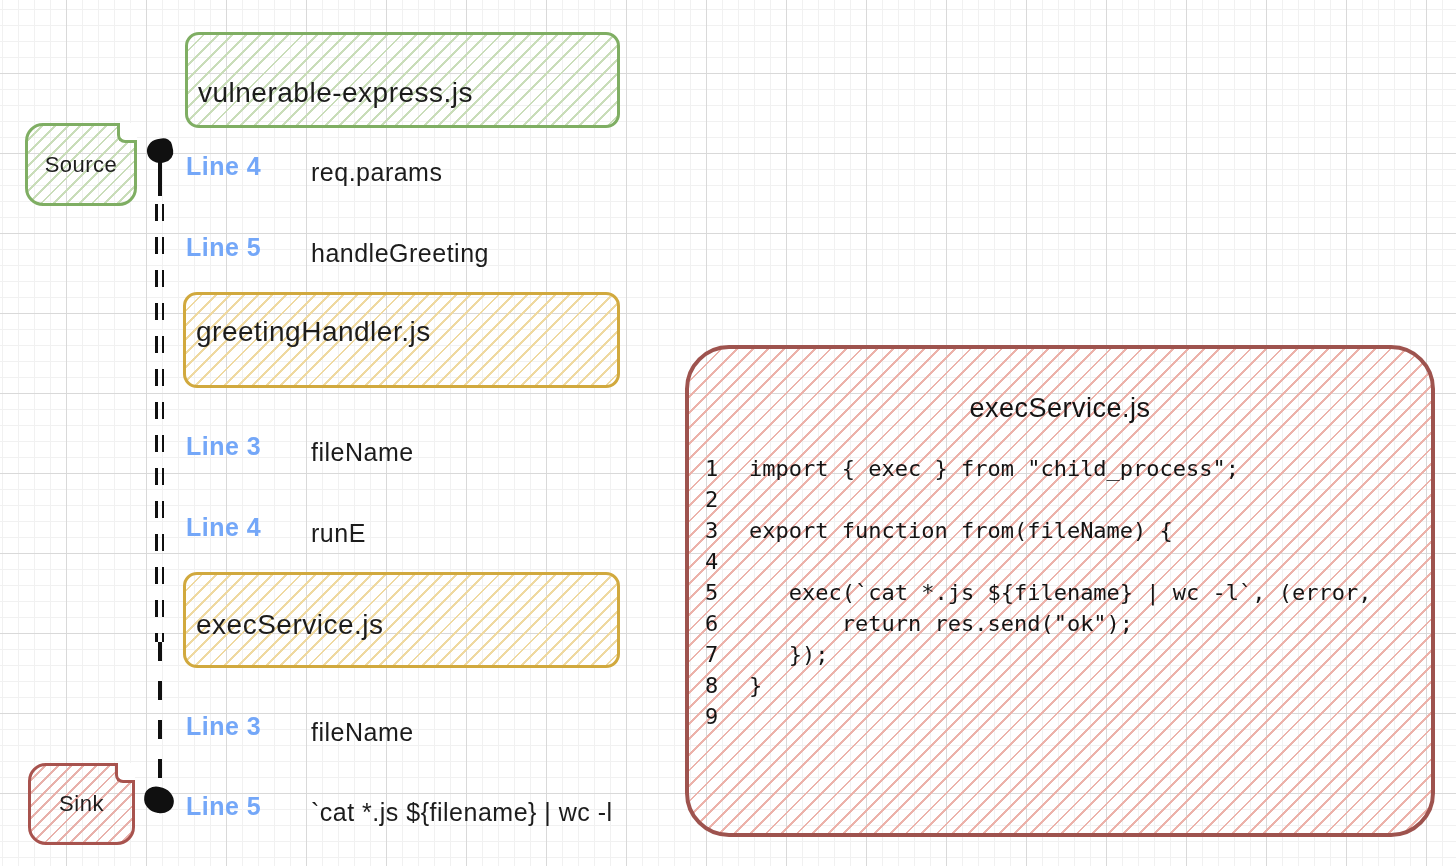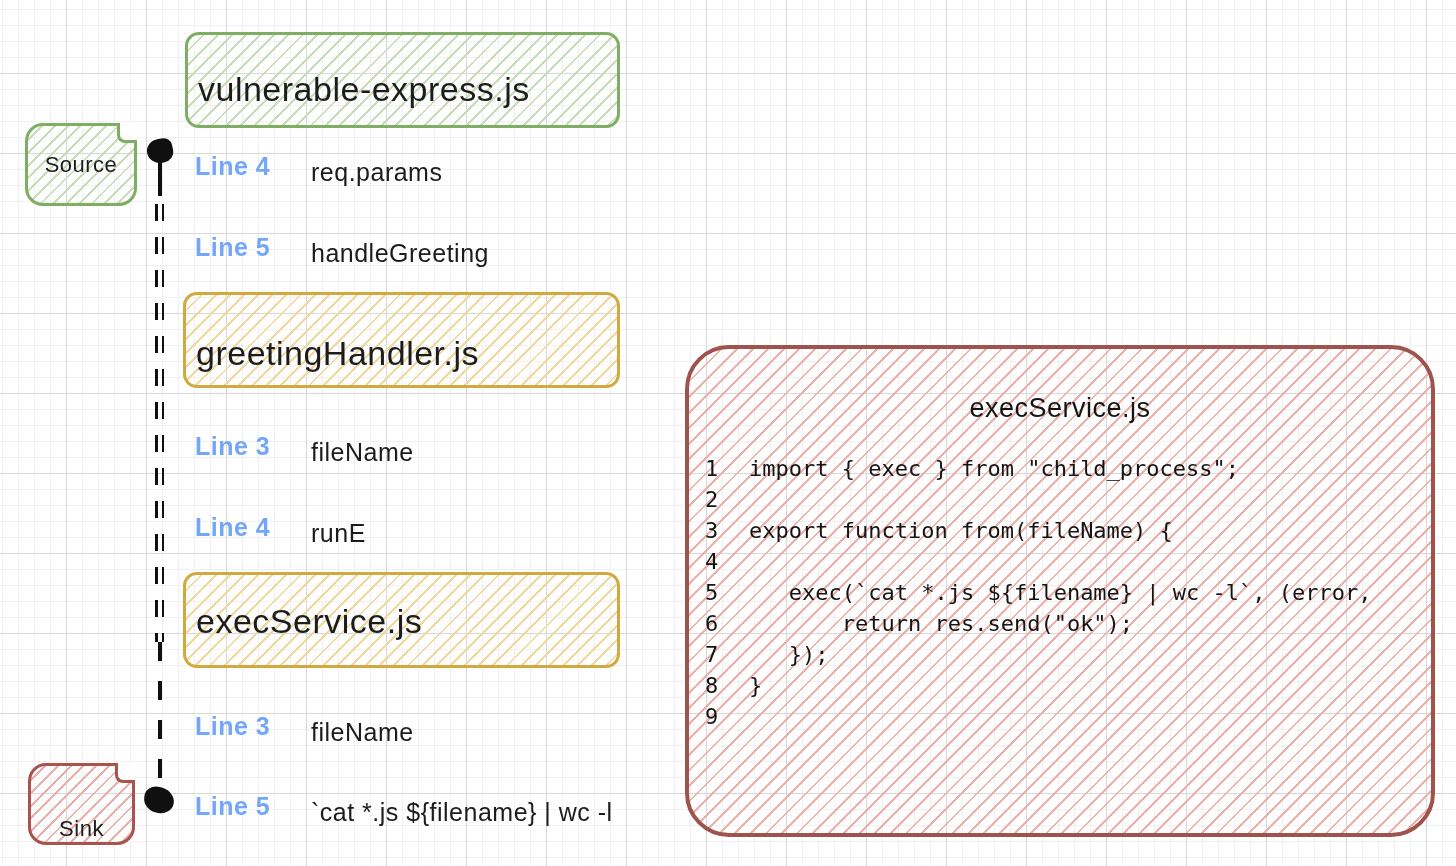--- a/index.html
+++ b/index.html
@@ -15,21 +15,21 @@
     background-size:80px 80px,80px 80px,16px 16px,16px 16px;
     background-position:66px 73px,66px 73px,2px 9px,2px 9px;
   }
   .abs{position:absolute;}
   .hand{font-family:"Liberation Sans",sans-serif;letter-spacing:.5px;}
 
   
   .filebox{
     border-radius:14px;display:flex;align-items:flex-end;
     padding:0 0 16px 10px;box-sizing:border-box;
-    font-size:34px;font-weight:500;overflow:hidden;
+    font-size:28px;font-weight:500;overflow:hidden;
   }
   .filebox.green{
     border:3px solid #7fae63;
     background-image:repeating-linear-gradient(135deg,#c9ddb9 0 2px,transparent 2px 10px);
   }
   .filebox.yellow{
     border:3px solid #d1a93e;
     background-image:repeating-linear-gradient(135deg,#efd9a0 0 2px,transparent 2px 10px);
   }
 
@@ -38,21 +38,20 @@
     display:flex;align-items:center;justify-content:center;
     font-size:22px;box-sizing:border-box;border-radius:18px;
   }
   .sticky.green{
     border:3px solid #7fae63;
     background-image:repeating-linear-gradient(135deg,#c9ddb9 0 2px,transparent 2px 9px);
   }
   .sticky.red{
     border:3px solid #a8534e;
     background-image:repeating-linear-gradient(135deg,#e8b1ab 0 2px,transparent 2px 9px);
-    align-items:flex-end;
   }
   .fold{
     position:absolute;top:-3px;right:-3px;width:20px;height:20px;background:#fff;
     box-sizing:border-box;border-bottom-left-radius:8px;
   }
   .sticky.green .fold{border-left:3px solid #7fae63;border-bottom:3px solid #7fae63;}
   .sticky.red .fold{border-left:3px solid #a8534e;border-bottom:3px solid #a8534e;}
 
   
   .blob{background:#101010;}
@@ -67,21 +66,21 @@
   .dash-double::before{left:0;}
   .dash-double::after{right:0;}
   .dash-single{
     left:158px;top:642px;width:4px;height:148px;
     background-image:repeating-linear-gradient(180deg,#101010 0 19px,transparent 19px 39px);
   }
 
   
   .step{display:flex;height:34px;align-items:center;font-size:25px;}
   .step .line-label{
-    position:absolute;left:195px;color:#74a7f8;font-weight:600;white-space:nowrap;
+    position:absolute;left:186px;color:#74a7f8;font-weight:600;white-space:nowrap;
   }
   .step .token{position:absolute;left:311px;color:#1c1c1c;white-space:nowrap;margin-top:12px;}
 
   
   .code-panel{
     left:685px;top:345px;width:750px;height:492px;border-radius:44px;
     border:4px solid #9e534e;box-sizing:border-box;overflow:hidden;
     background-image:repeating-linear-gradient(135deg,#ecb2aa 0 2px,transparent 2px 11px);
   }
   .code-title{
@@ -135,21 +134,21 @@
   </div>
   <div class="abs step hand" style="top:709px;">
     <span class="line-label">Line 3</span>
     <span class="token">fileName</span>
   </div>
   <div class="abs step hand" style="top:789px;">
     <span class="line-label">Line 5</span>
     <span class="token">`cat *.js ${filename} | wc -l</span>
   </div>
 
-  <div class="abs filebox yellow hand" style="left:183px;top:292px;width:437px;height:96px;padding-bottom:12px;">
+  <div class="abs filebox yellow hand" style="left:183px;top:292px;width:437px;height:96px;padding-bottom:37px;">
     <span>greetingHandler.js</span>
   </div>
 
   <div class="abs filebox yellow hand" style="left:183px;top:572px;width:437px;height:96px;padding-bottom:24px;">
     <span>execService.js</span>
   </div>
 
   <div class="abs sticky red hand" style="left:28px;top:763px;width:107px;height:82px;">
     <span class="fold"></span>
     <span>Sink</span>

